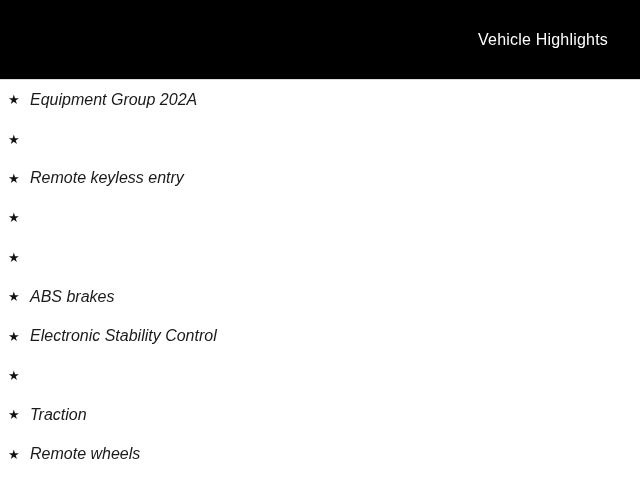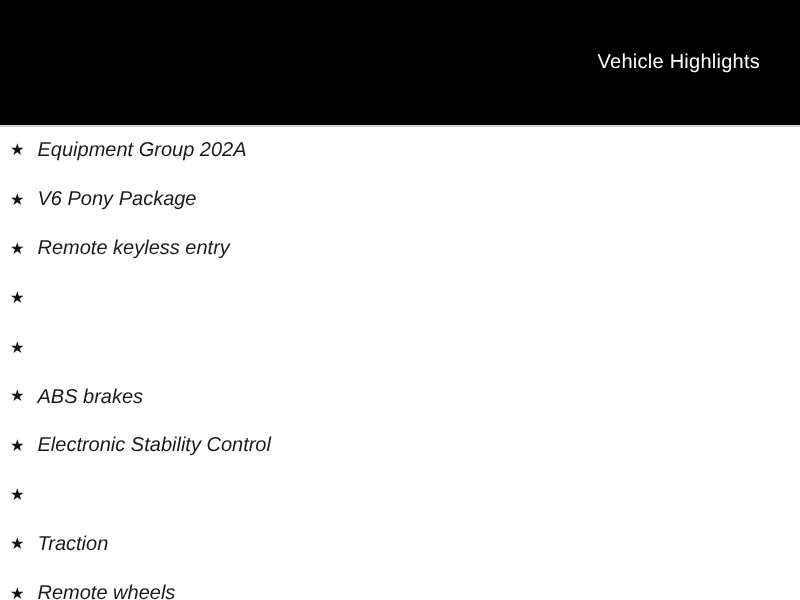--- a/index.html
+++ b/index.html
@@ -10,21 +10,21 @@
     background: #ffffff;
     font-family: "Liberation Sans", sans-serif;
     overflow: hidden;
   }
   .page {
     width: 640px;
     height: 480px;
     background: #ffffff;
   }
   .header {
-    height: 101px;
+    height: 80px;
     background: #000000;
     display: flex;
     align-items: center;
     justify-content: flex-end;
     padding-right: 32px;
     box-sizing: border-box;
     border-bottom: 1px solid #dcdcdc;
   }
   .header-title {
     color: #ffffff;
@@ -68,21 +68,20 @@
     <span class="header-title">Vehicle Highlights</span>
   </div>
 
   <ul class="highlight-list">
     <li>
       <span class="star-icon">★</span>
       <span class="item-label">Equipment Group 202A</span>
     </li>
     <li>
       <span class="star-icon">★</span>
-      <span class="item-label">V6 Pony Package</span>
     </li>
     <li>
       <span class="star-icon">★</span>
       <span class="item-label">Remote keyless entry</span>
     </li>
     <li>
       <span class="star-icon">★</span>
     </li>
     <li>
       <span class="star-icon">★</span>

